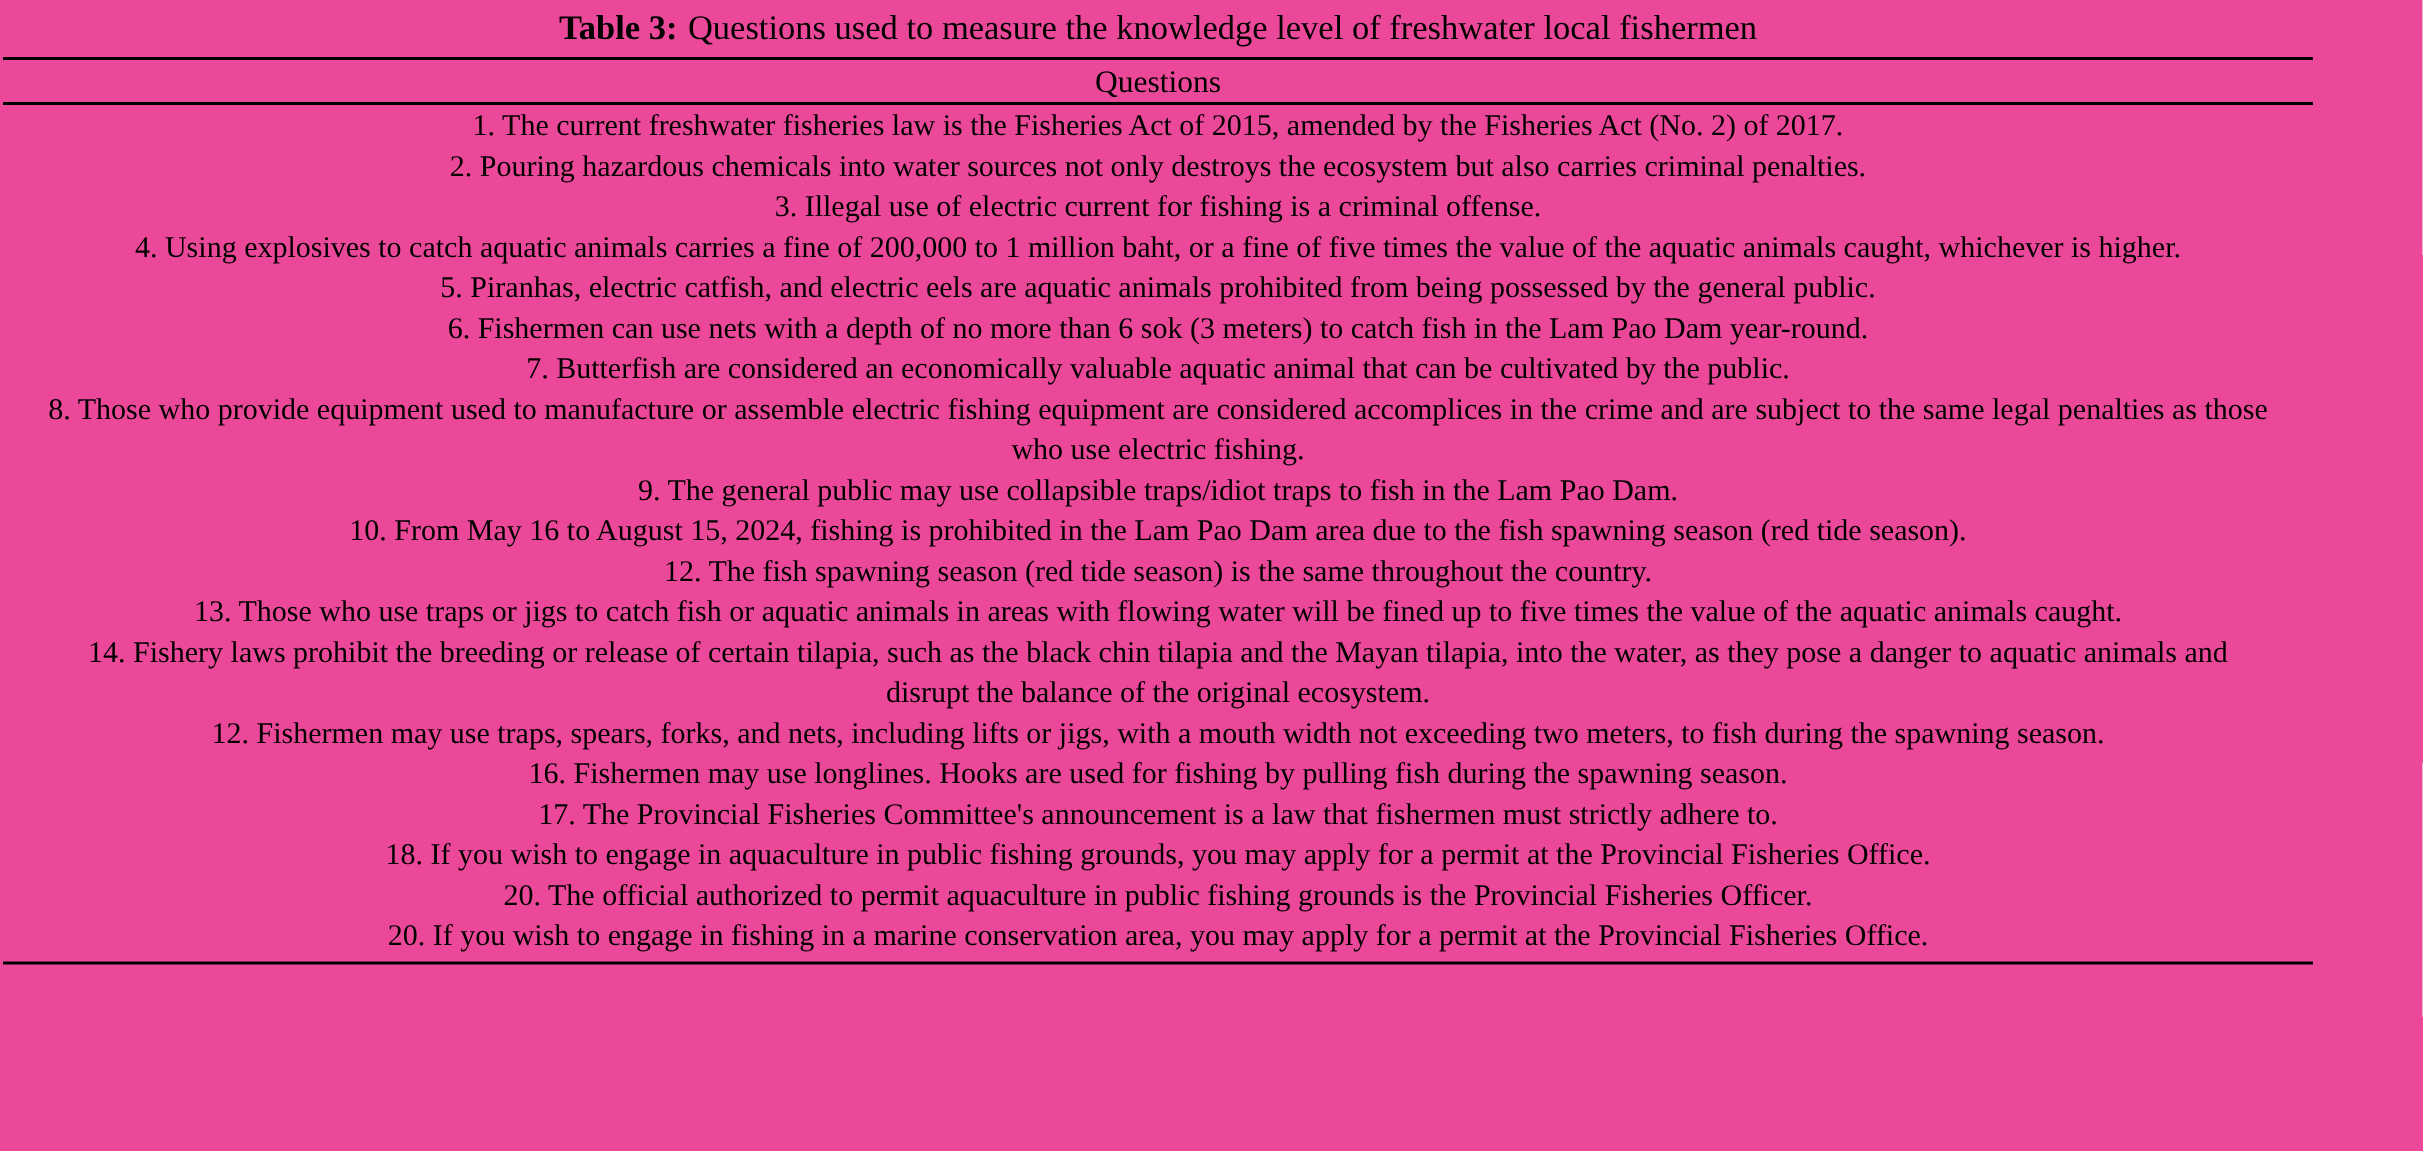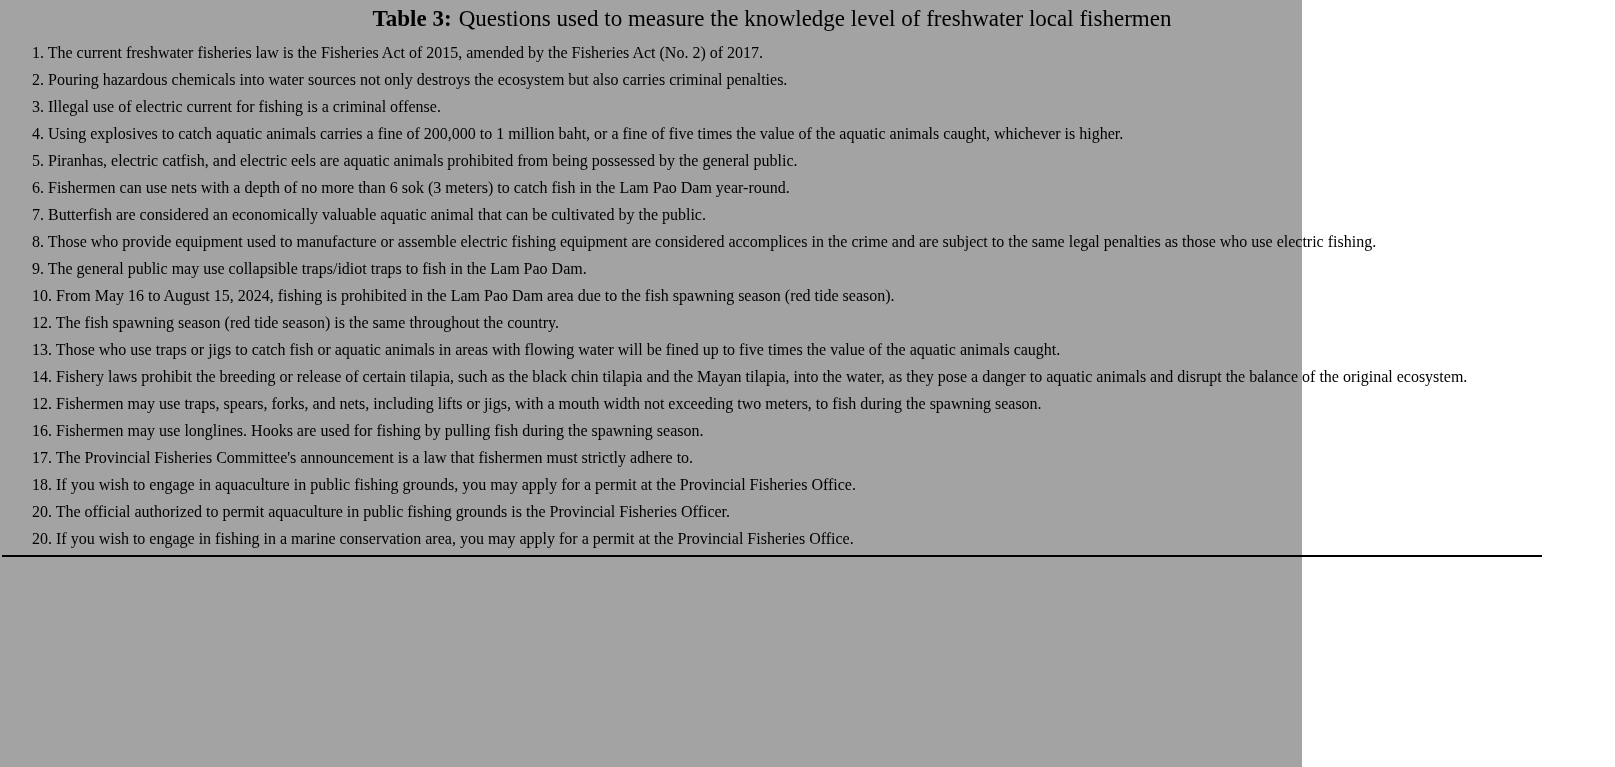--- a/index.html
+++ b/index.html
@@ -9,23 +9,23 @@
   }
   body {
     width: 1615px;
     height: 767px;
     overflow: hidden;
     font-family: "Liberation Serif", "DejaVu Serif", serif;
     color: #000000;
   }
   .page {
     position: relative;
-    width: 1302px;
+    width: 1615px;
     height: 767px;
-    background: #a3a3a3;
+    background: #ec4899;
   }
   .table-wrap {
     position: absolute;
     left: 2px;
     top: 0;
     width: 1540px;
   }
   .table-title {
     text-align: center;
     font-size: 23px;
@@ -44,35 +44,38 @@
     font-size: 21px;
     line-height: 26px;
     padding: 1px 0 1px 0;
   }
   .table-body {
     border-bottom: 2px solid #000000;
     padding: 1px 30px 3px 30px;
     text-align: center;
   }
   .question-row {
-    font-size: 16px;
+    font-size: 20px;
     line-height: 27px;
-    text-align: left;
+    text-align: center;
   }
 </style>
 </head>
 <body>
 
 <div class="page">
   <div class="table-wrap">
 
     <div class="table-title">
       <span class="title-label">Table 3:</span><span>Questions used to measure the knowledge level of freshwater local fishermen</span>
     </div>
 
+    <div class="header-row">
+      <span>Questions</span>
+    </div>
 
     <div class="table-body">
       <div class="question-row">1. The current freshwater fisheries law is the Fisheries Act of 2015, amended by the Fisheries Act (No. 2) of 2017.</div>
       <div class="question-row">2. Pouring hazardous chemicals into water sources not only destroys the ecosystem but also carries criminal penalties.</div>
       <div class="question-row">3. Illegal use of electric current for fishing is a criminal offense.</div>
       <div class="question-row">4. Using explosives to catch aquatic animals carries a fine of 200,000 to 1 million baht, or a fine of five times the value of the aquatic animals caught, whichever is higher.</div>
       <div class="question-row">5. Piranhas, electric catfish, and electric eels are aquatic animals prohibited from being possessed by the general public.</div>
       <div class="question-row">6. Fishermen can use nets with a depth of no more than 6 sok (3 meters) to catch fish in the Lam Pao Dam year-round.</div>
       <div class="question-row">7. Butterfish are considered an economically valuable aquatic animal that can be cultivated by the public.</div>
       <div class="question-row">8. Those who provide equipment used to manufacture or assemble electric fishing equipment are considered accomplices in the crime and are subject to the same legal penalties as those who use electric fishing.</div>

